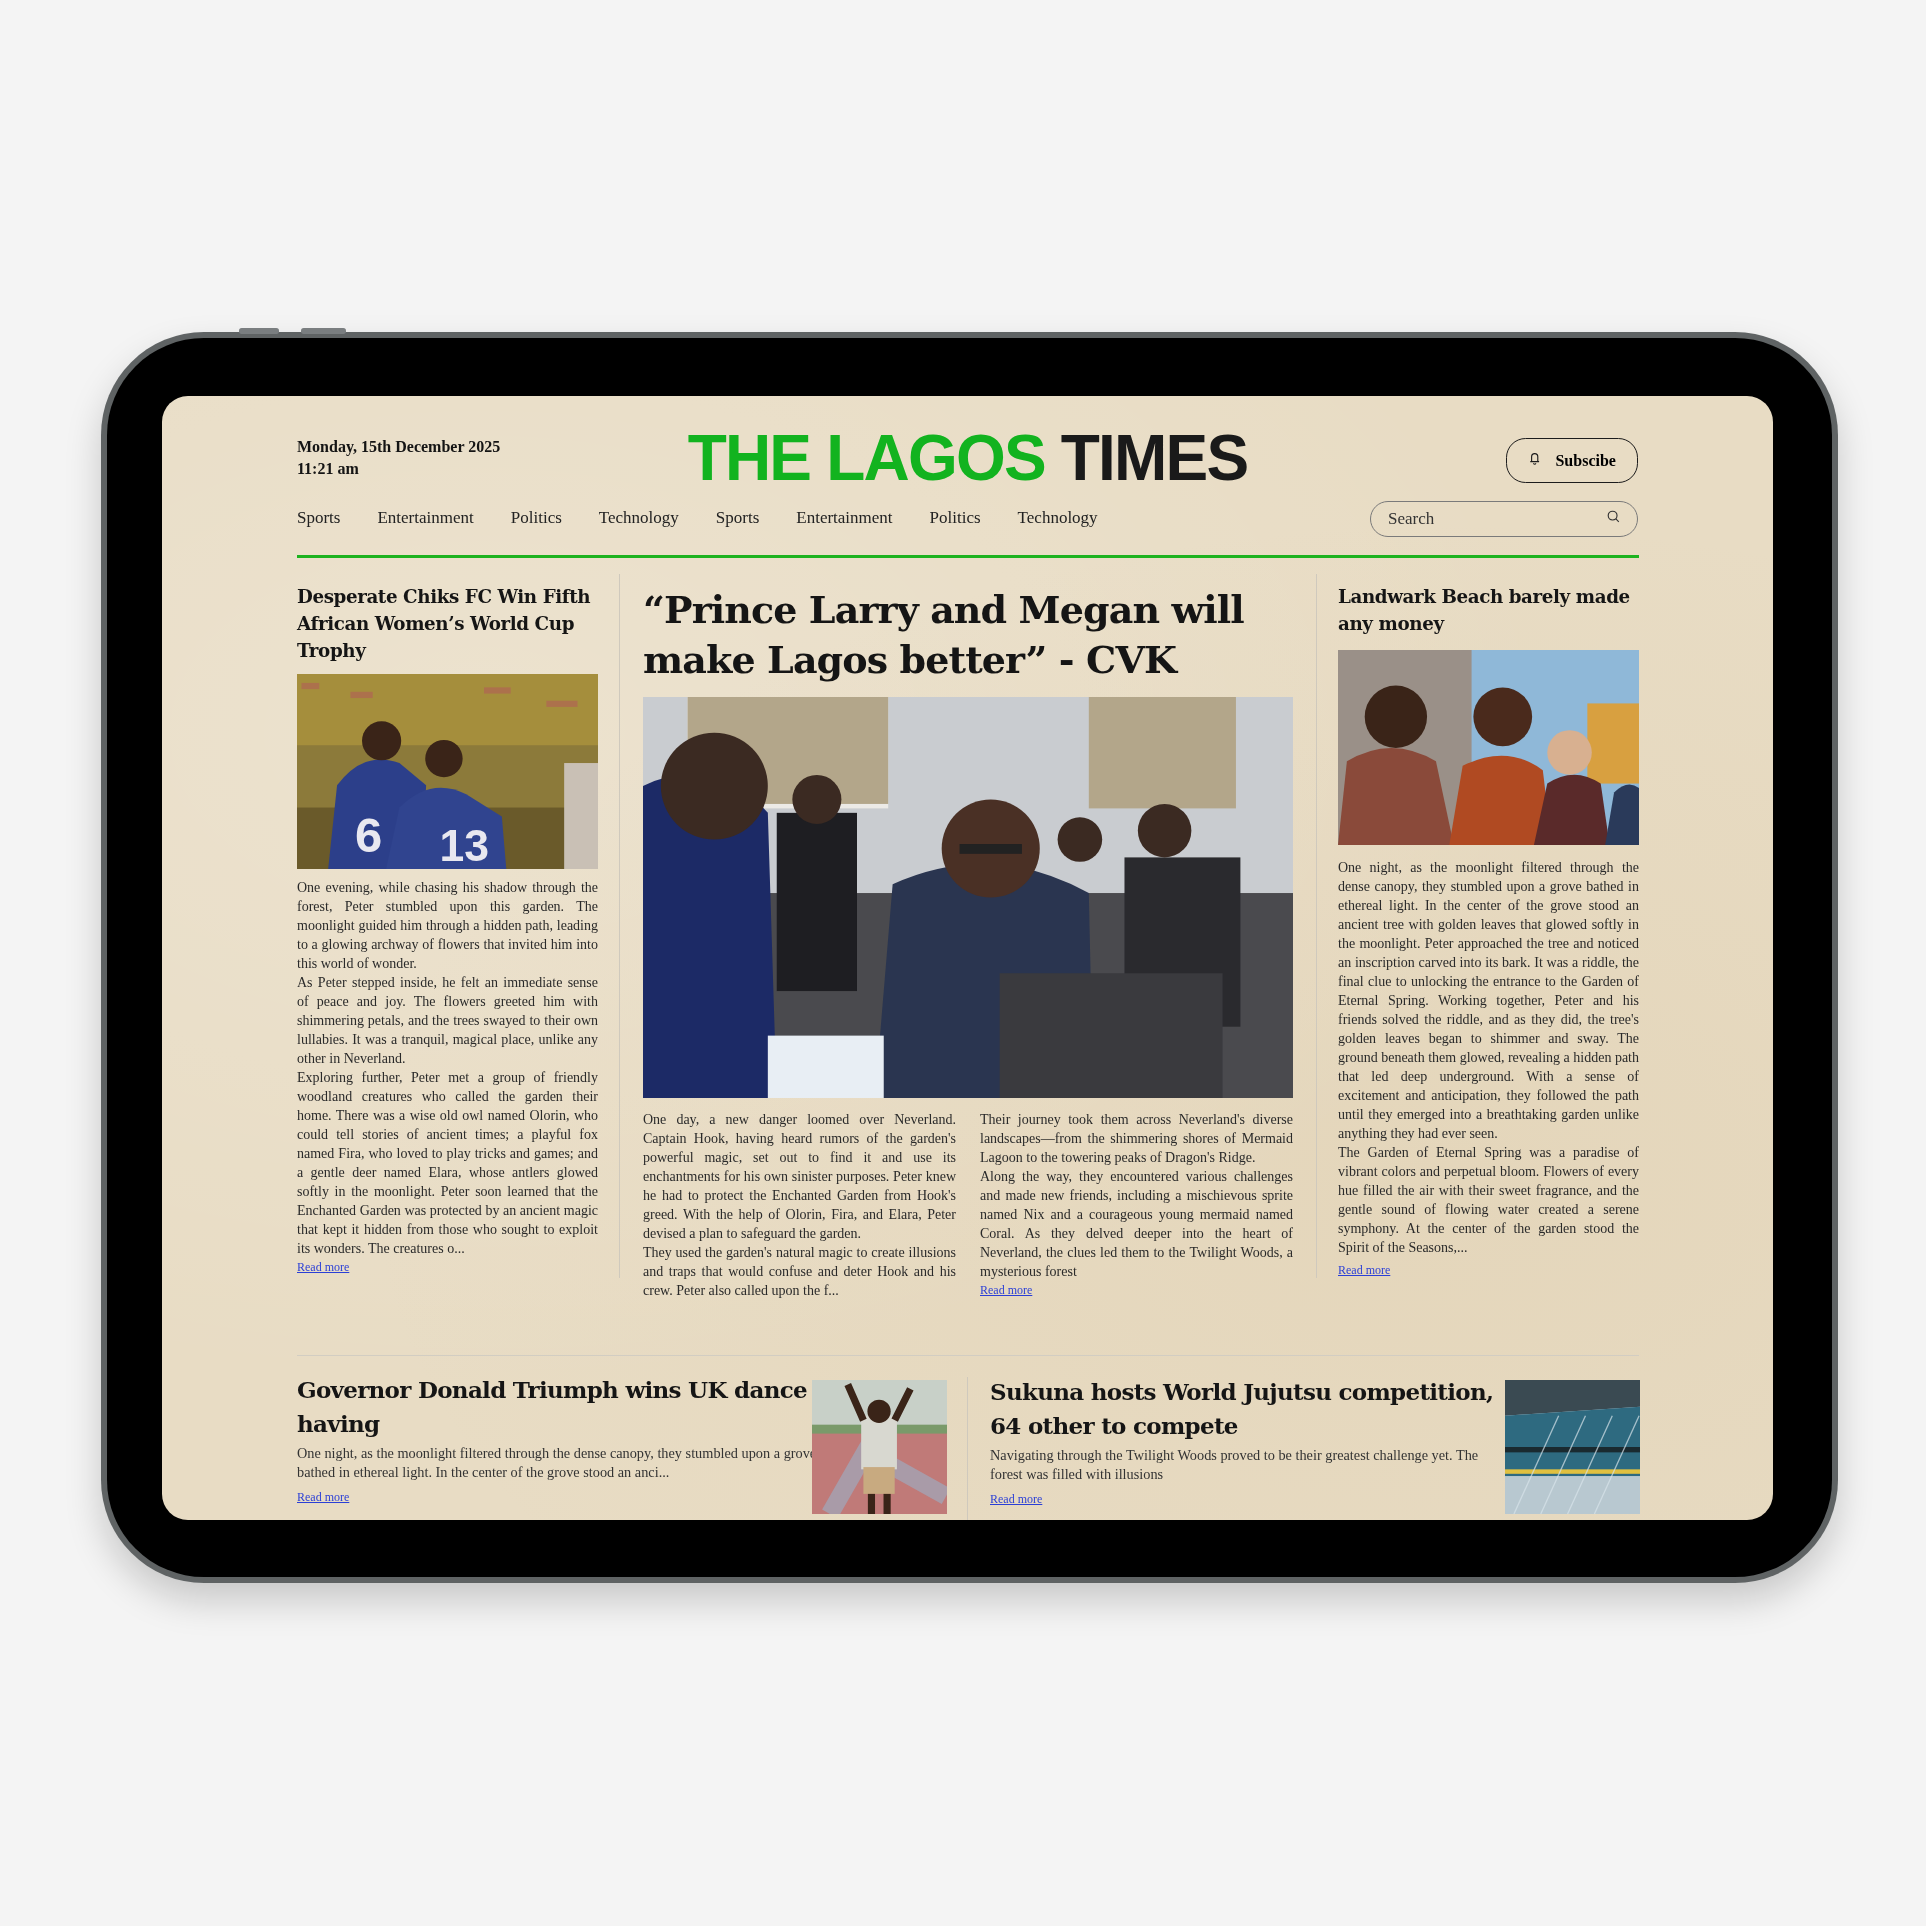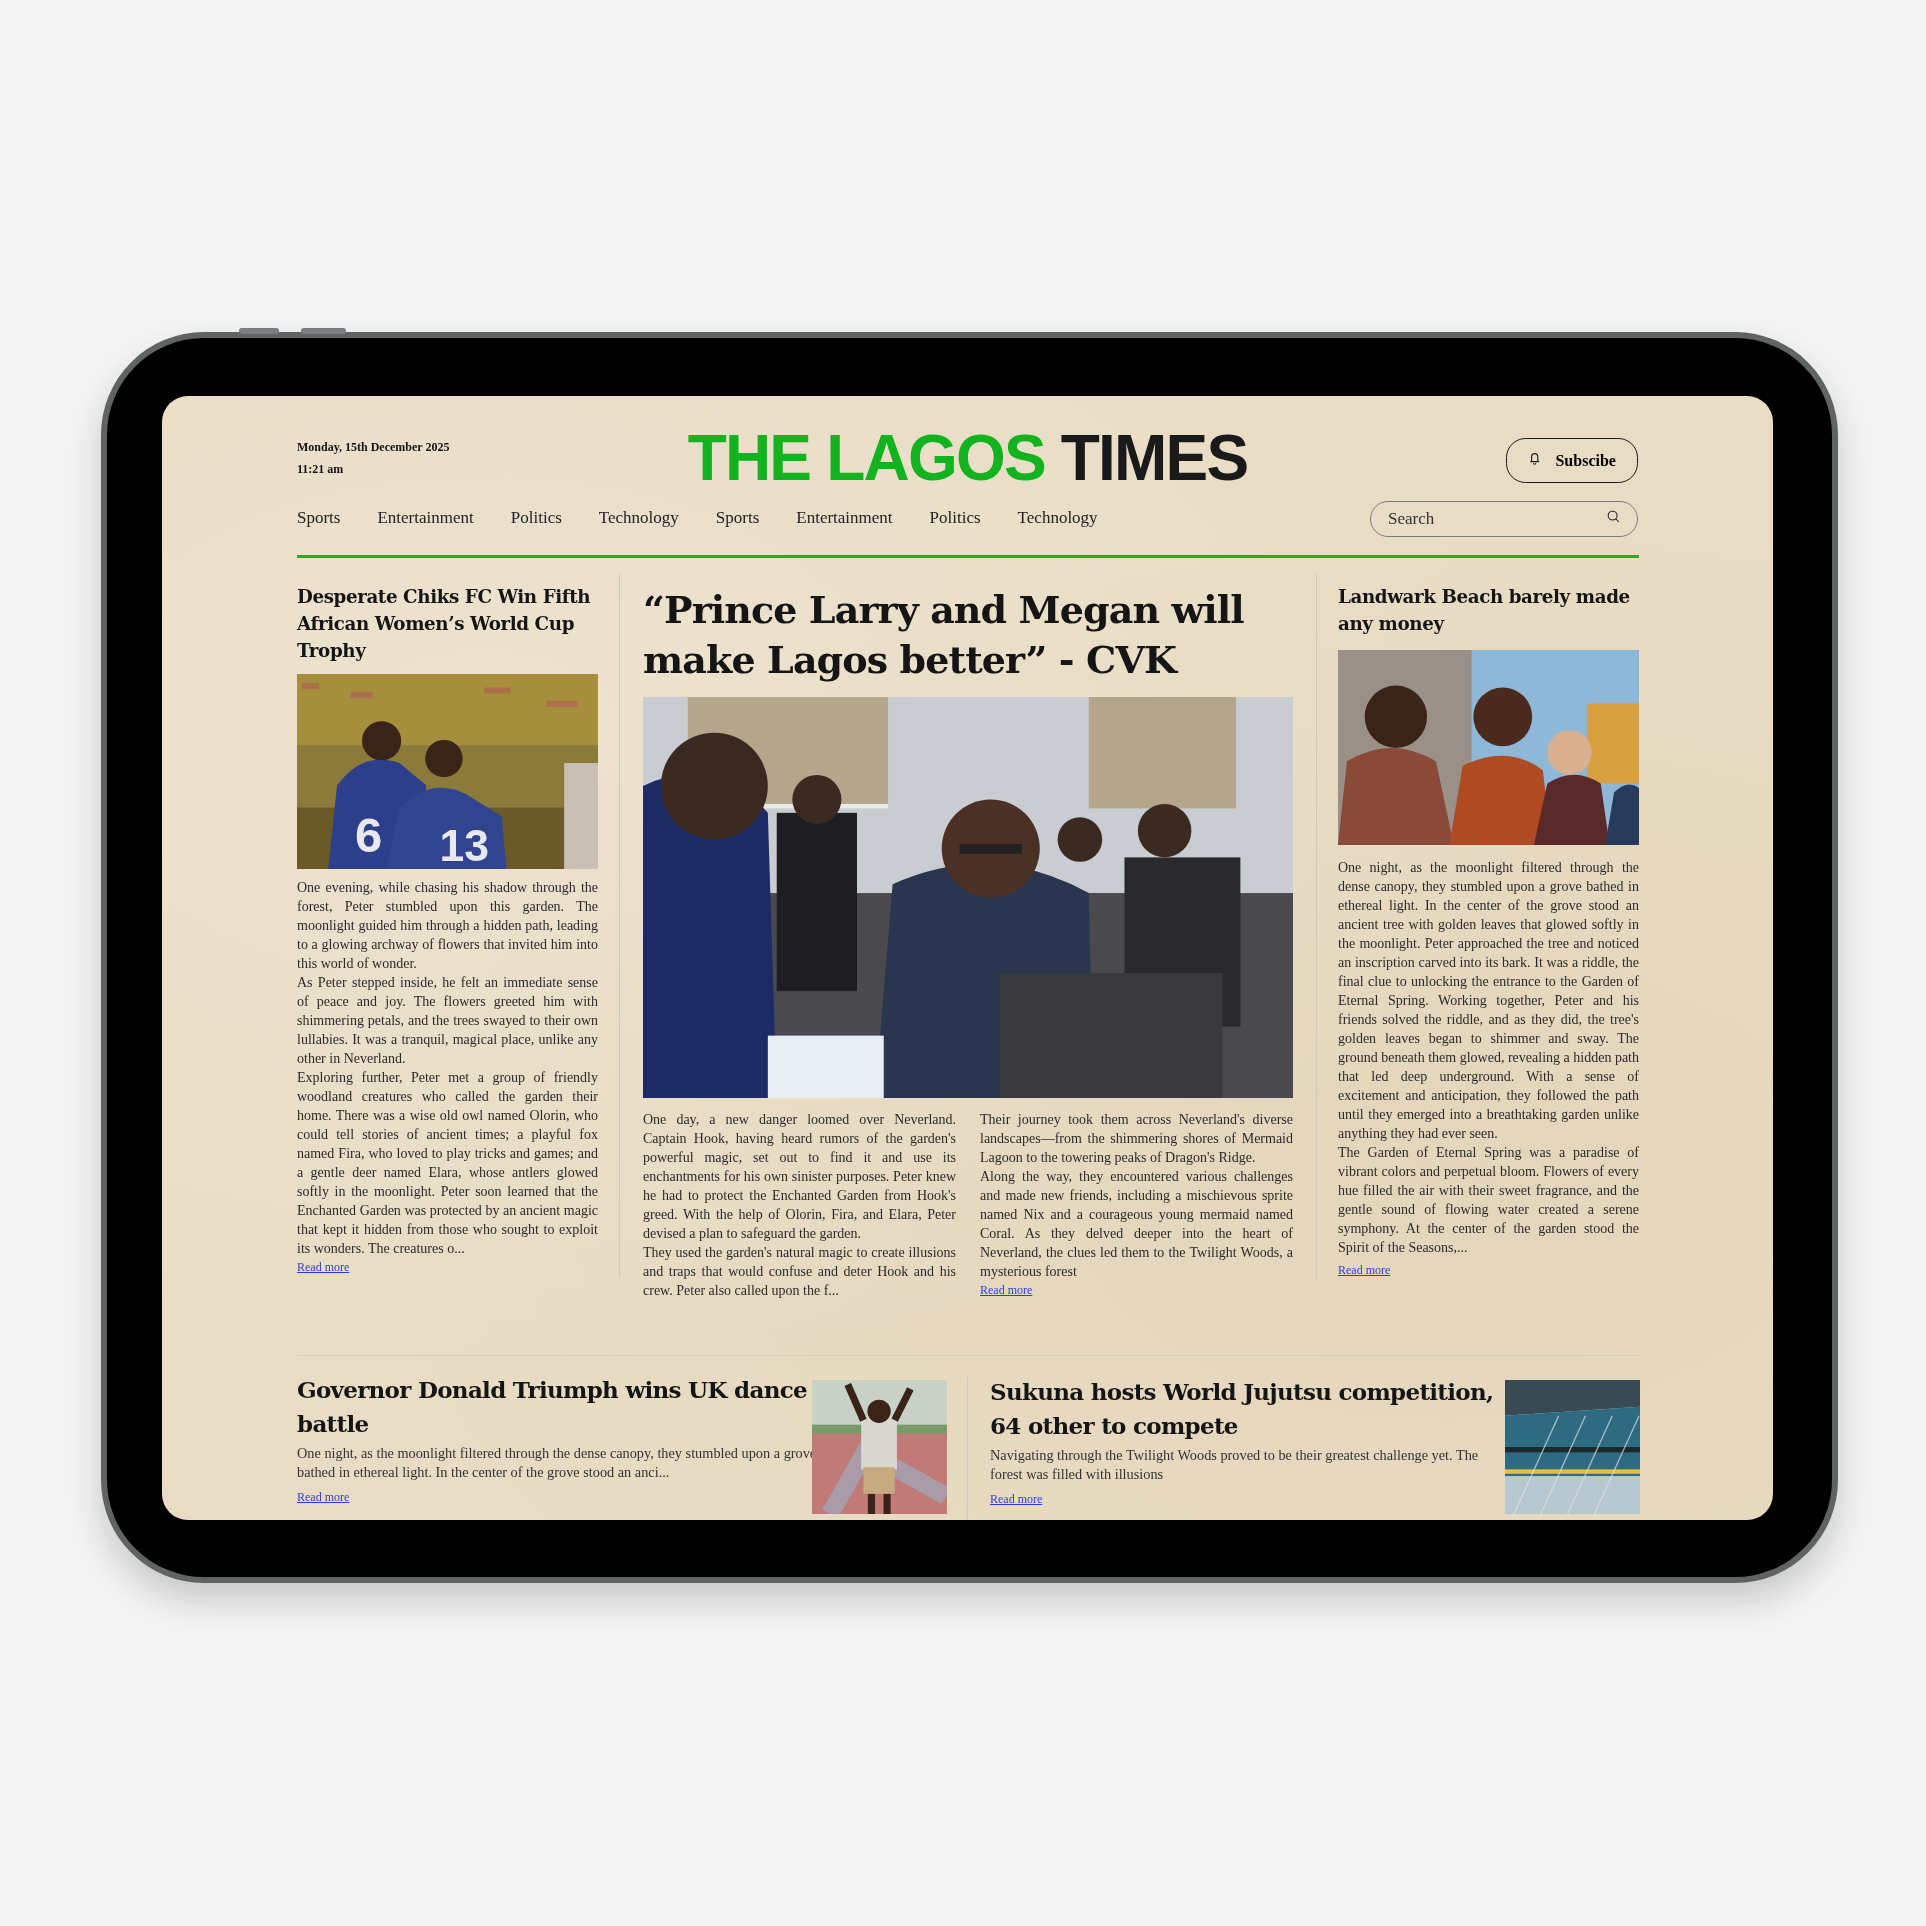--- a/index.html
+++ b/index.html
@@ -33,21 +33,21 @@
     overflow: hidden;
     background:
       radial-gradient(ellipse at 20% 30%, rgba(255,255,255,0.18), transparent 60%),
       radial-gradient(ellipse at 80% 70%, rgba(200,170,120,0.12), transparent 60%),
       #e8dcc4;
     color: #1c1c1c;
   }
   .abs { position: absolute; }
 
   
-  .date { left: 135px; top: 40px; font-family: "Liberation Serif", serif; font-weight: bold; font-size: 12px; line-height: 22px; color: #141414; }
+  .date { left: 135px; top: 40px; font-family: "Liberation Serif", serif; font-weight: bold; font-size: 16px; line-height: 22px; color: #141414; }
   .masthead { left: 0; right: 0; top: 31px; text-align: center; font-family: "Liberation Sans", sans-serif; font-weight: 900; font-size: 64px; letter-spacing: -1.8px; line-height: 62px; }
   .masthead .green { color: #12b31f; }
   .masthead .black { color: #1a1a1a; }
   .subscribe {
     left: 1344px; top: 42px; width: 132px; height: 45px;
     border: 1.3px solid #1c1c1c; border-radius: 19.6px; box-sizing: border-box;
     display: flex; align-items: center; justify-content: center; gap: 14px;
     font-family: "Liberation Serif", serif; font-weight: bold; font-size: 16px;
     background: transparent;
   }
@@ -224,21 +224,21 @@
       <p>One night, as the moonlight filtered through the dense canopy, they stumbled upon a grove bathed in ethereal light. In the center of the grove stood an ancient tree with golden leaves that glowed softly in the moonlight. Peter approached the tree and noticed an inscription carved into its bark. It was a riddle, the final clue to unlocking the entrance to the Garden of Eternal Spring. Working together, Peter and his friends solved the riddle, and as they did, the tree's golden leaves began to shimmer and sway. The ground beneath them glowed, revealing a hidden path that led deep underground. With a sense of excitement and anticipation, they followed the path until they emerged into a breathtaking garden unlike anything they had ever seen.</p>
       <p>The Garden of Eternal Spring was a paradise of vibrant colors and perpetual bloom. Flowers of every hue filled the air with their sweet fragrance, and the gentle sound of flowing water created a serene symphony. At the center of the garden stood the Spirit of the Seasons,...</p>
     </div>
     <div class="readmore" style="margin-top:6.2px;">Read more</div>
   </div>
 
   <div class="abs hr-gray" style="left:135px;top:959px;width:1342px;"></div>
   <div class="abs vline" style="left:805px;top:981px;height:143px;"></div>
 
   <div class="abs" style="left:135px;top:977px;width:535px;">
-    <div class="h-bottom">Governor Donald Triumph wins UK dance battle</div>
+    <div class="h-bottom">Governor Donald Triumph wins UK dance having</div>
     <div class="body-bottom" style="margin-top:2.7px;">One night, as the moonlight filtered through the dense canopy, they stumbled upon a grove bathed in ethereal light. In the center of the grove stood an anci...</div>
     <div class="readmore" style="margin-top:8px;">Read more</div>
   </div>
   <div class="abs img" style="left:650px;top:984px;width:135px;height:134px;">
     <svg viewBox="0 0 302 300" preserveAspectRatio="none">
       <rect width="302" height="300" fill="#7a9a6a"></rect>
       <rect y="0" width="302" height="100" fill="#c8d0c8"></rect>
       <rect y="120" width="302" height="180" fill="#c07a78"></rect>
       <path d="M40 300 L120 160 L300 260" fill="none" stroke="#9ab0c8" stroke-width="40" opacity="0.6"></path>
       <rect x="110" y="80" width="80" height="120" fill="#d8d8d0"></rect>

